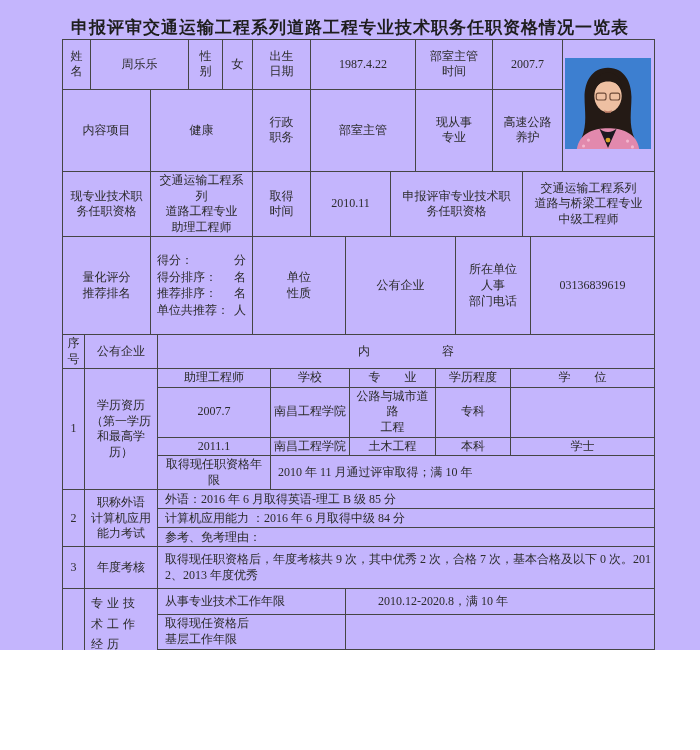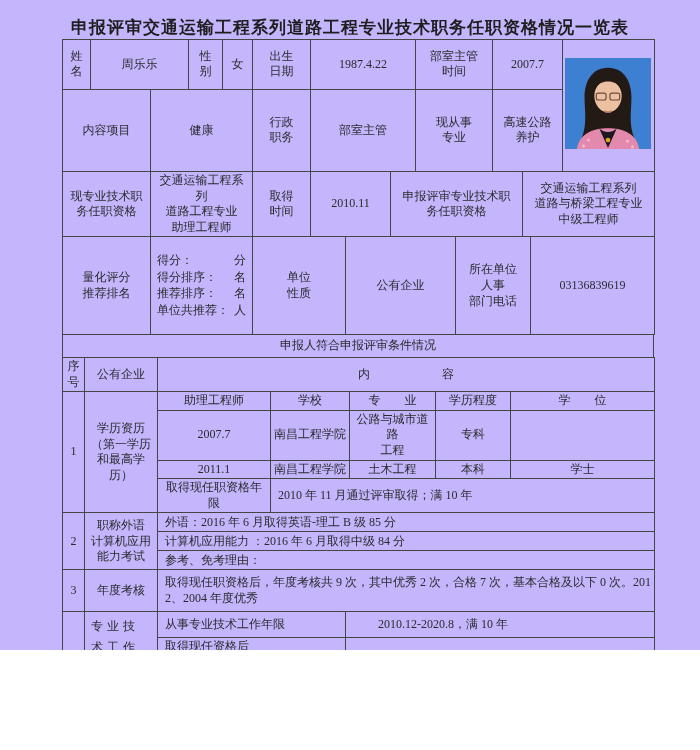--- a/index.html
+++ b/index.html
@@ -153,27 +153,20 @@
 性质</td>
         <td>公有企业</td>
         <td>所在单位
 人事
 部门电话</td>
         <td>03136839619</td>
       </tr>
     </tbody>
       </table>
 
-    <table>
-      <tbody>
-          <tr style="height:23px">
-        <td>申报人符合申报评审条件情况</td>
-      </tr>
-    </tbody>
-      </table>
 
     <table>
       <colgroup>
           <col style="width:22px">
           <col style="width:73px">
           <col style="width:497px">
         </colgroup>
       <tbody>
           <tr style="height:26px">
         <td>序
@@ -254,21 +247,21 @@
     <table>
       <colgroup>
           <col style="width:22px">
           <col style="width:73px">
           <col style="width:497px">
         </colgroup>
       <tbody>
           <tr style="height:42px">
         <td>3</td>
         <td>年度考核</td>
-        <td class="left">取得现任职资格后，年度考核共 9 次，其中优秀 2 次，合格 7 次，基本合格及以下 0 次。2012、2004 年度优秀</td>
+        <td class="left">取得现任职资格后，年度考核共 9 次，其中优秀 2 次，合格 7 次，基本合格及以下 0 次。2012、2013 年度优秀</td>
       </tr>
     </tbody>
       </table>
 
     <table>
       <colgroup>
           <col style="width:22px">
           <col style="width:73px">
           <col style="width:188px">
           <col style="width:309px">

